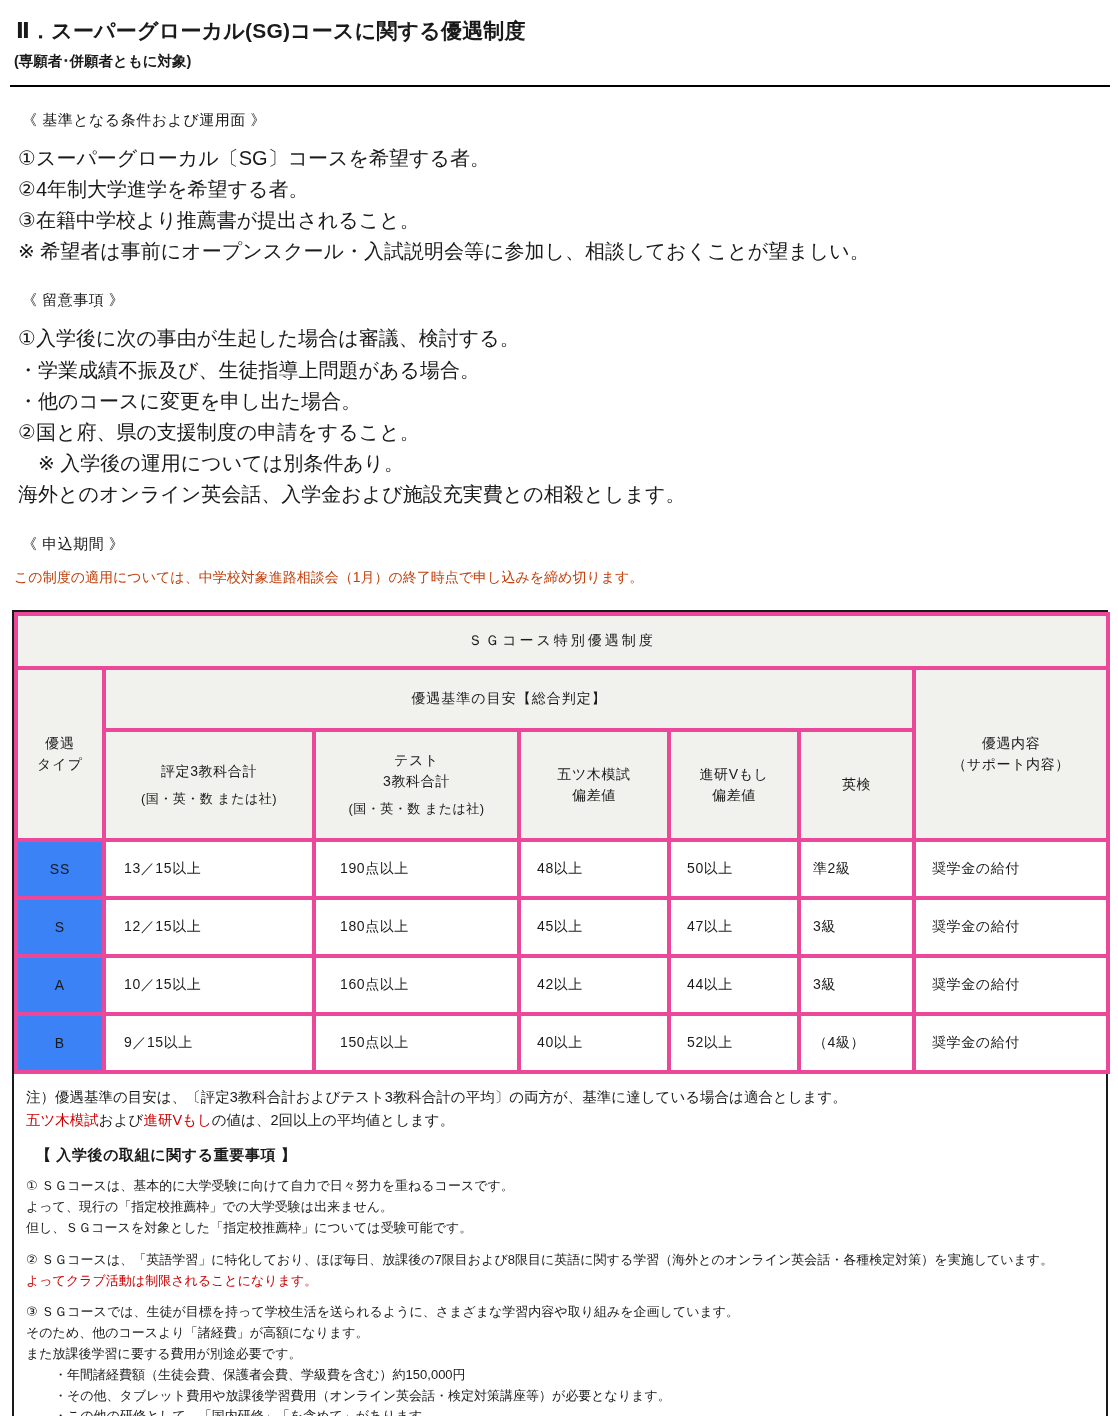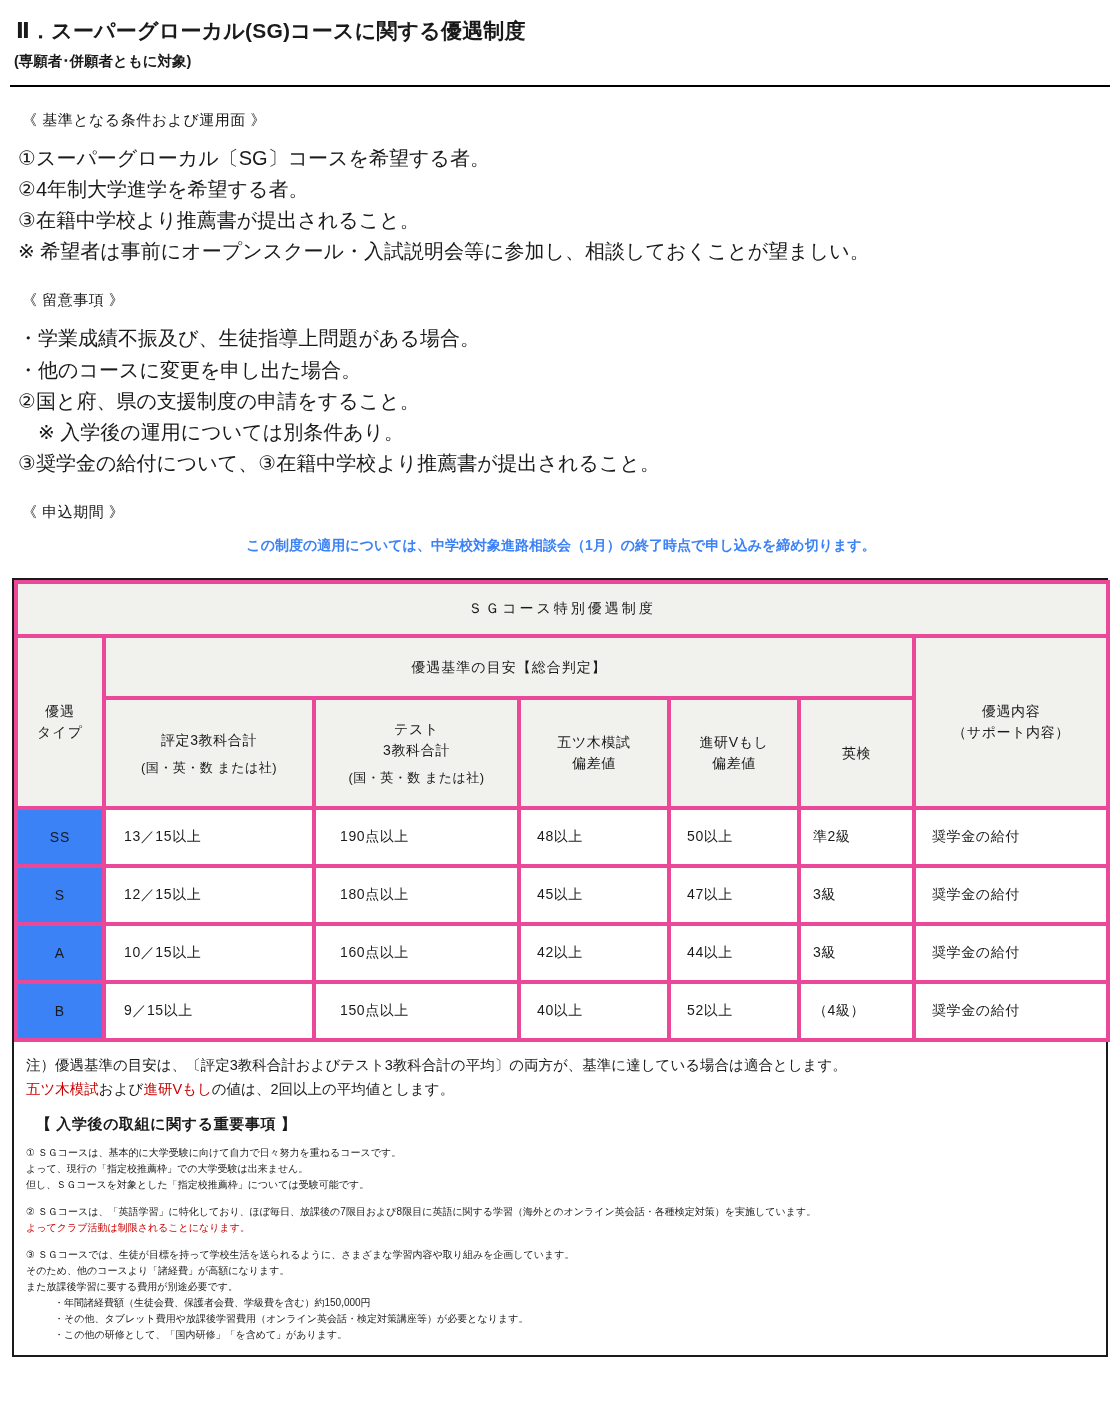--- a/index.html
+++ b/index.html
@@ -44,26 +44,25 @@
   }
   .sec-body { margin: 13px 0 0 8px; }
   .line {
     font-size: 20px;
     line-height: 1.56;
     white-space: pre;
   }
   .red { color: #cc0000; }
   .redline {
     font-size: 14px;
-    font-weight: bold;
-    color: #3b82f6;
+    font-weight: normal;
+    color: #c2410c;
     line-height: 1.5;
     margin: 13px 0 0 4px;
     white-space: pre;
-    text-align: center;
   }
 
   
   .frame {
     margin: 22px 0 0 2px;
     width: 1096px;
     border: 2px solid #1a1a1a;
     background: #ffffff;
   }
   table.sg {
@@ -118,21 +117,21 @@
     white-space: pre;
   }
   .imp-head {
     font-size: 15px;
     font-weight: bold;
     margin: 14px 0 0 10px;
     letter-spacing: 0.6px;
   }
   .imp-block { margin-top: 11px; }
   .imp-line {
-    font-size: 10px;
+    font-size: 13px;
     line-height: 1.6;
     white-space: pre;
   }
   .imp-line.wrap { white-space: normal; }
   .bullet { padding-left: 28px; }
 </style>
 </head>
 <body>
 
 <div class="page">
@@ -144,25 +143,26 @@
   <div class="sec-head">《 基準となる条件および運用面 》</div>
   <div class="sec-body">
     <div class="line">①スーパーグローカル〔SG〕コースを希望する者。</div>
     <div class="line">②4年制大学進学を希望する者。</div>
     <div class="line">③在籍中学校より推薦書が提出されること。</div>
     <div class="line">※ 希望者は事前にオープンスクール・入試説明会等に参加し、相談しておくことが望ましい。</div>
   </div>
 
   <div class="sec-head">《 留意事項 》</div>
   <div class="sec-body">
+    <div class="line">①入学後に次の事由が生起した場合は審議、検討する。</div>
     <div class="line">・学業成績不振及び、生徒指導上問題がある場合。</div>
     <div class="line">・他のコースに変更を申し出た場合。</div>
     <div class="line">②国と府、県の支援制度の申請をすること。</div>
     <div class="line">　※ 入学後の運用については別条件あり。</div>
-    <div class="line">③奨学金の給付について、③在籍中学校より推薦書が提出されること。</div>
+    <div class="line">海外とのオンライン英会話、入学金および施設充実費との相殺とします。</div>
   </div>
 
   <div class="sec-head">《 申込期間 》</div>
   <div class="redline">この制度の適用については、中学校対象進路相談会（1月）の終了時点で申し込みを締め切ります。</div>
 
   <div class="frame">
     <table class="sg">
       <colgroup>
         <col style="width:88px">
         <col style="width:210px">

